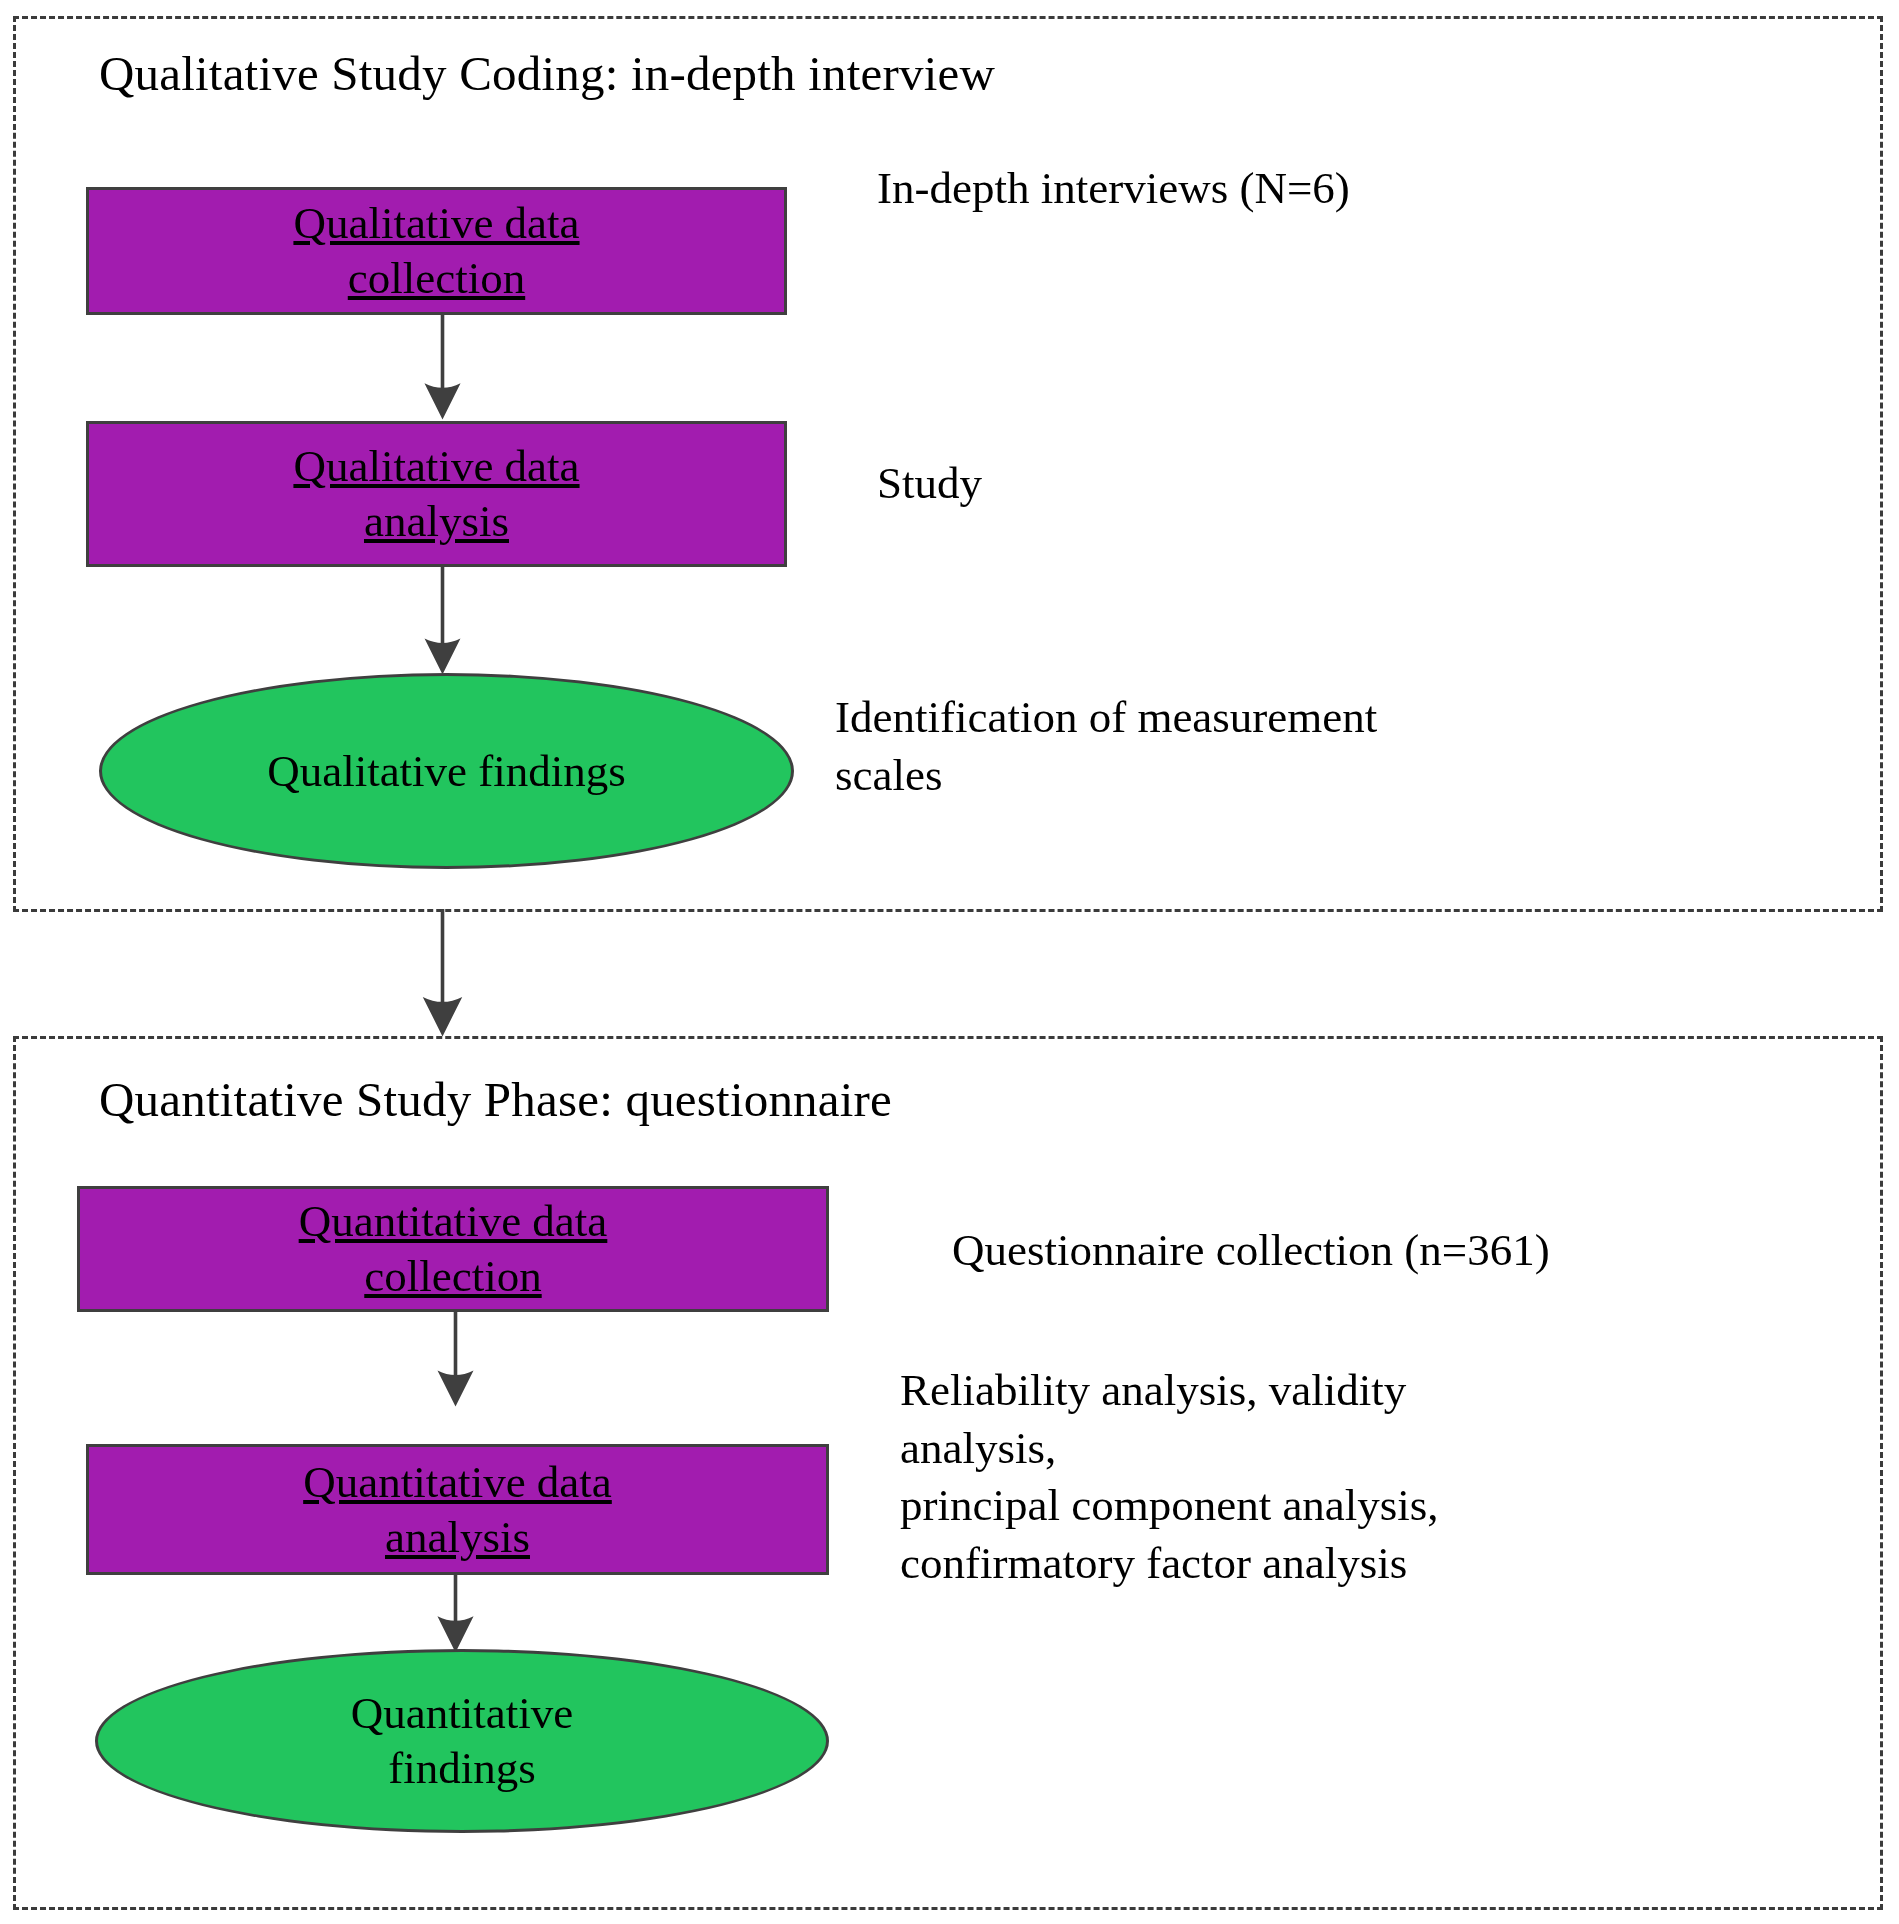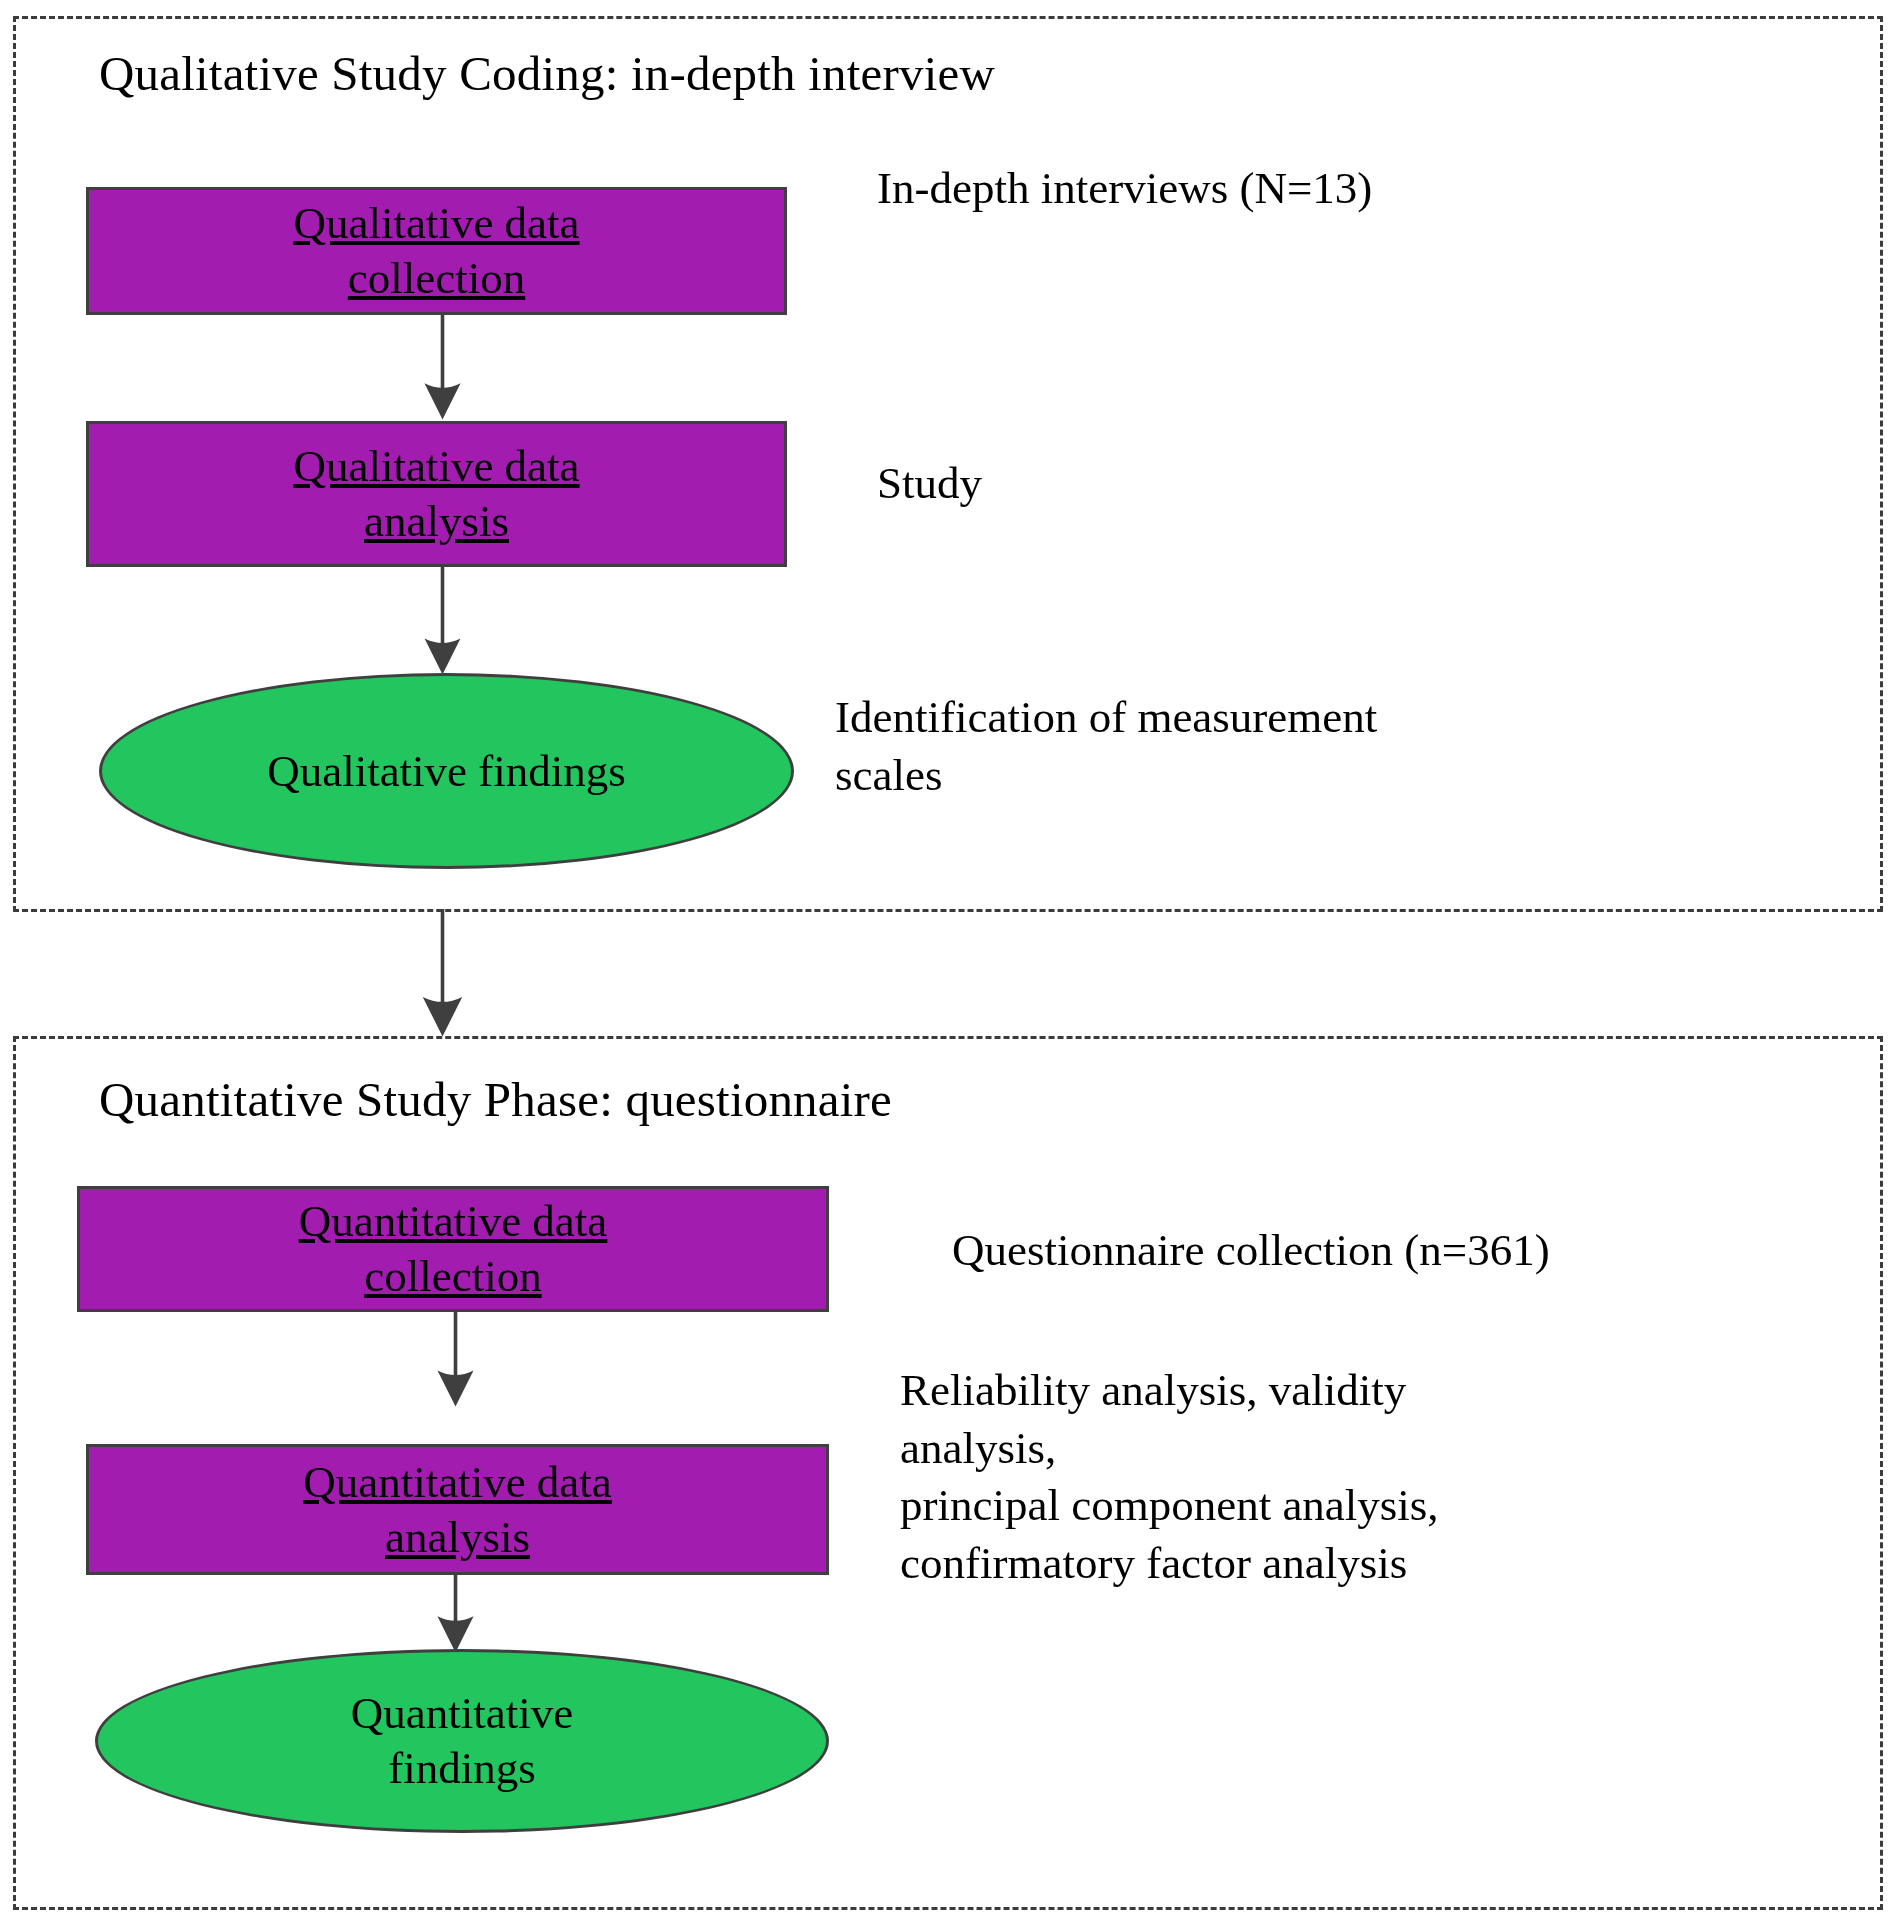--- a/index.html
+++ b/index.html
@@ -88,21 +88,21 @@
 
   <div class="phase-panel" id="panel-qualitative"></div>
 
   <div class="phase-title" style="left:99px; top:47px;">Qualitative Study Coding: in-depth interview</div>
 
   <div class="proc-box" id="box-qual-collection" style="left:86px; top:187px; width:701px; height:128px;">
     <span class="box-inner" style="white-space: pre-line;">Qualitative data
 collection</span>
   </div>
 
-  <div class="side-note" style="left:877px; top:160px;">In-depth interviews (N=13)</div>
+  <div class="side-note" style="left:877px; top:160px;">In-depth interviews (N=6)</div>
 
   <svg class="arrow-svg" style="left:410px; top:313px;" width="65" height="110" viewBox="0 0 72 122">
     <line x1="36" y1="0" x2="36" y2="92" stroke="#3f3f3f" stroke-width="4"></line>
     <path d="M36 118 L16 78 Q36 88 56 78 Z" fill="#3f3f3f"></path>
   </svg>
 
   <div class="proc-box" id="box-qual-analysis" style="left:86px; top:421px; width:701px; height:146px;">
     <span class="box-inner" style="white-space: pre-line;">Qualitative data
 analysis</span>
   </div>

